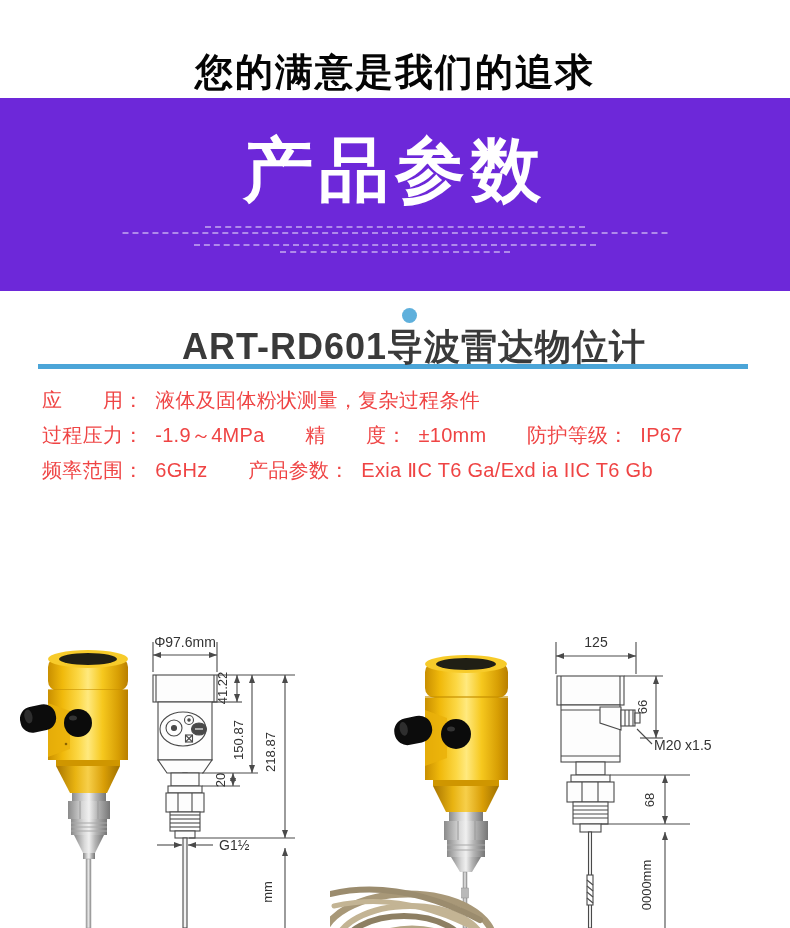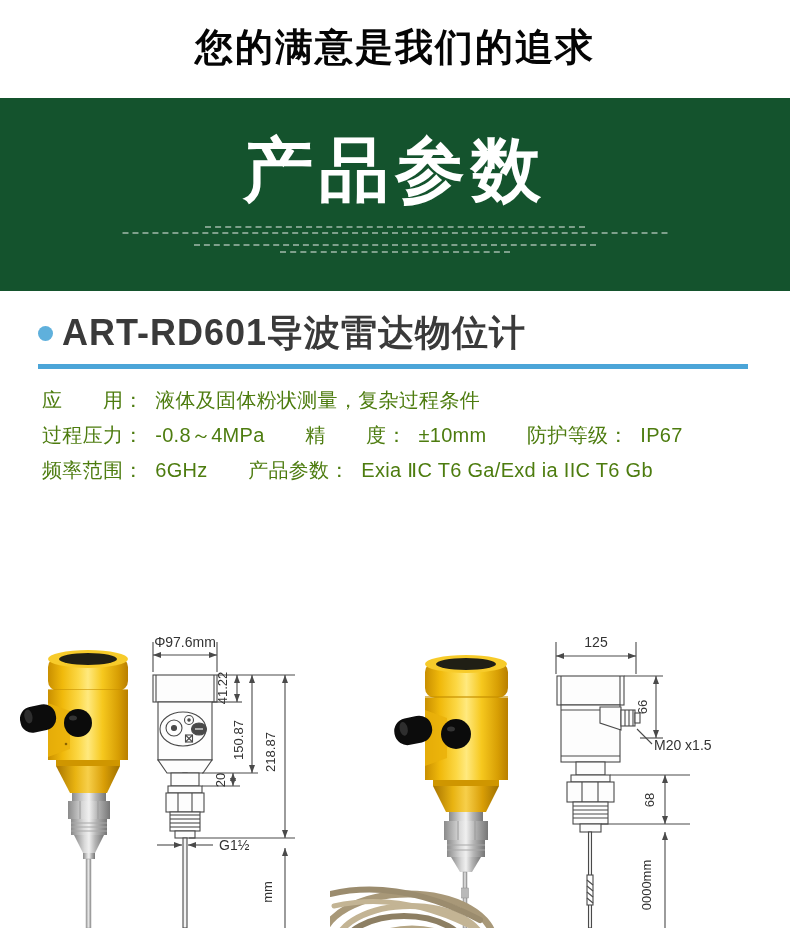--- a/index.html
+++ b/index.html
@@ -2,39 +2,39 @@
 <html><head>
 <meta charset="utf-8">
 <style>
   html,body{margin:0;padding:0;}
   body{
     width:790px;height:928px;overflow:hidden;position:relative;
     background:#ffffff;
     font-family:"Liberation Sans","DejaVu Sans",sans-serif;
   }
   
-  .top-band{height:98px;display:flex;align-items:flex-start;justify-content:center;background:#fff;}
+  .top-band{height:98px;display:flex;align-items:flex-end;justify-content:center;background:#fff;}
   .tagline{font-size:38px;font-weight:700;color:#050505;letter-spacing:2px;padding-top:22px;}
   
-  .banner{height:193px;background:#14532d;position:relative;}
+  .banner{height:193px;background:#6d28d9;position:relative;}
   .banner-title{position:absolute;top:26px;left:0;width:100%;text-align:center;
     color:#ffffff;font-size:70px;font-weight:700;letter-spacing:6px;}
   .dash{position:absolute;left:50%;transform:translateX(-50%);border-top:2px dashed rgba(255,255,255,0.45);height:0;}
   .d1{top:128px;width:380px;}
   .d2{top:134px;width:545px;}
   .d3{top:146px;width:402px;}
   .d4{top:153px;width:230px;}
   
-  .title-row{margin:17px 0 0 38px;height:50px;display:flex;align-items:center;}
+  .title-row{margin:17px 0 0 38px;height:50px;display:flex;align-items:center;flex-direction:column;}
   .bullet{width:15px;height:15px;border-radius:50%;background:#5fb0dc;margin-right:9px;flex:0 0 auto;}
   .sec-title{font-size:36px;font-weight:700;color:#3a3a3a;letter-spacing:1px;white-space:nowrap;}
   .underline{height:5px;background:#4ba5d8;margin:6px 42px 0 38px;}
   
   .specs{margin:14px 0 0 42px;}
-  .spec-row{font-size:20px;color:#4d7c0f;height:35px;line-height:35px;white-space:pre;letter-spacing:0.3px;}
+  .spec-row{font-size:20px;color:#ef4444;height:35px;line-height:35px;white-space:pre;letter-spacing:0.3px;}
   
   .figures{position:absolute;top:600px;left:0;width:712px;height:328px;overflow:hidden;}
   .fig{position:absolute;}
   .fig-photo-rod{left:20px;top:45px;}
   .fig-draw-rod{left:145px;top:30px;}
   .fig-photo-cable{left:330px;top:50px;}
   .fig-draw-cable{left:490px;top:30px;}
   svg text{font-family:"Liberation Sans","DejaVu Sans",sans-serif;fill:#333;}
 </style>
 </head>
@@ -53,21 +53,21 @@
 </div>
 
 <div class="title-row">
   <div class="bullet"></div>
   <div class="sec-title">ART-RD601导波雷达物位计</div>
 </div>
 <div class="underline"></div>
 
 <div class="specs">
   <div class="spec-row">应　　用：  液体及固体粉状测量，复杂过程条件</div>
-  <div class="spec-row">过程压力：  -0.8～4MPa　　精　　度：  ±10mm　　防护等级：  IP67</div>
+  <div class="spec-row">过程压力：  -1.9～4MPa　　精　　度：  ±10mm　　防护等级：  IP67</div>
   <div class="spec-row">频率范围：  6GHz　　产品参数：  Exia ⅡC T6 Ga/Exd ia IIC T6 Gb</div>
 </div>
 
 <div class="figures">
 
   <svg class="fig fig-photo-rod" width="130" height="283" viewBox="0 0 130 283">
     <defs>
       <linearGradient id="gY" x1="0" y1="0" x2="1" y2="0">
         <stop offset="0" stop-color="#c98f00"></stop>
           <stop offset="0.18" stop-color="#f0b90b"></stop>

